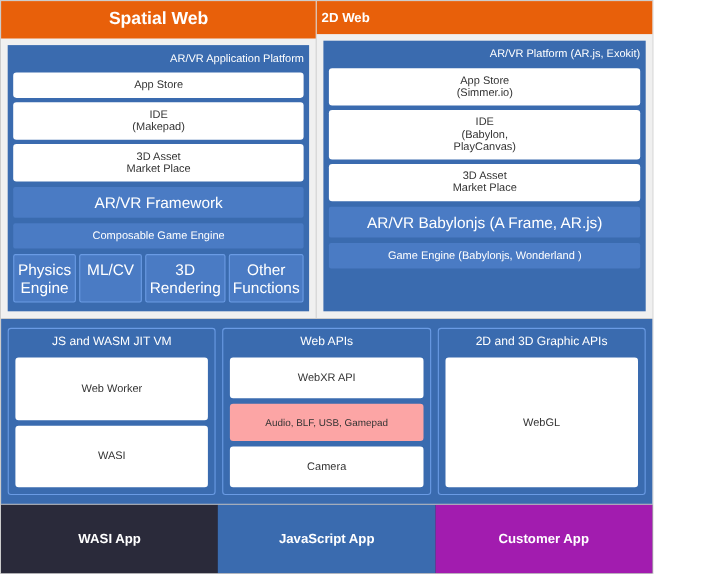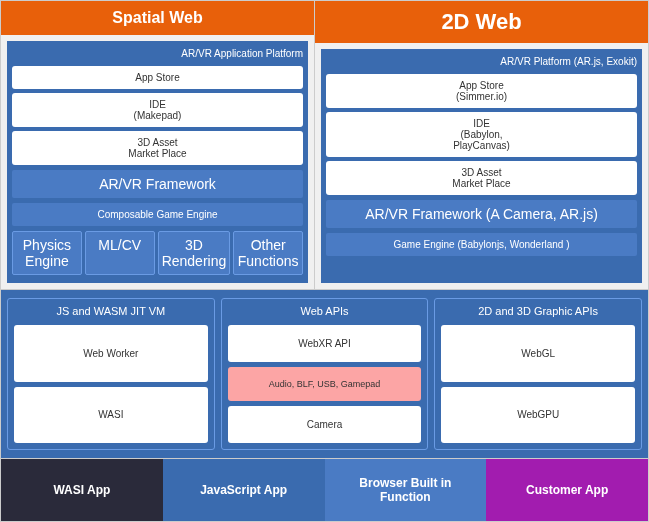--- a/index.html
+++ b/index.html
@@ -6,21 +6,21 @@
     body {
       font-family: Arial, sans-serif;
       background: #fff;
       width: 649px;
       height: 522px;
       overflow: hidden;
       font-size: 11px;
     }
 
     .main-container {
-      width: 649px;
+      width: 594px;
       height: 522px;
       display: flex;
       flex-direction: column;
       border: 1px solid #ccc;
     }
 
     
     .top-section {
       display: flex;
       flex-direction: row;
@@ -121,23 +121,22 @@
     .web-2d {
       width: 334px;
       background: #f0f0f0;
       display: flex;
       flex-direction: column;
     }
 
     .web-2d-header {
       background: #e8600a;
       color: white;
-      text-align: center;
       padding: 8px 4px;
-      font-size: 22px;
+      font-size: 12px;
       font-weight: bold;
     }
 
     .web-2d-inner {
       background: #3a6baf;
       margin: 6px;
       flex: 1;
       padding: 5px;
       display: flex;
       flex-direction: column;
@@ -253,21 +252,21 @@
           <div class="white-box">
             <span>App Store<br>(Simmer.io)</span>
           </div>
           <div class="white-box">
             <span>IDE<br>(Babylon,<br>PlayCanvas)</span>
           </div>
           <div class="white-box">
             <span>3D Asset<br>Market Place</span>
           </div>
         </div>
-        <div class="framework-bar">AR/VR Framework (A Camera, AR.js)</div>
+        <div class="framework-bar">AR/VR Babylonjs (A Frame, AR.js)</div>
         <div class="game-engine-bar">Game Engine   (Babylonjs, Wonderland )</div>
       </div>
     </div>
   </div>
 
   <div class="middle-section">
 
     <div class="mid-panel">
       <div class="mid-panel-title">JS and WASM JIT VM</div>
       <div class="white-box" style="background:white;color:#333;border-radius:3px;padding:8px 4px;">Web Worker</div>
@@ -277,27 +276,23 @@
     <div class="mid-panel">
       <div class="mid-panel-title">Web APIs</div>
       <div class="white-box" style="background:white;color:#333;border-radius:3px;padding:8px 4px;">WebXR API</div>
       <div class="white-box" style="background:#fca5a5;color:#333;border-radius:3px;padding:6px 20px;font-size:9px;">Audio, BLF, USB, Gamepad</div>
       <div class="white-box" style="background:white;color:#333;border-radius:3px;padding:8px 4px;">Camera</div>
     </div>
 
     <div class="mid-panel">
       <div class="mid-panel-title">2D and 3D Graphic APIs</div>
       <div class="white-box" style="background:white;color:#333;border-radius:3px;padding:8px 4px;">WebGL</div>
-      <div class="white-box" style="background:white;color:#333;border-radius:3px;padding:8px 4px;">WebGPU</div>
     </div>
 
   </div>
 
   <div class="bottom-bar">
     <div class="bottom-item dark-bg">WASI App</div>
     <div class="bottom-item blue-bg">JavaScript App</div>
-    <div class="bottom-item mid-blue-bg">
-      <span>Browser Built in<br>Function</span>
-    </div>
     <div class="bottom-item orange-bg">Customer App</div>
   </div>
 
 </div>
 
 </body></html>

